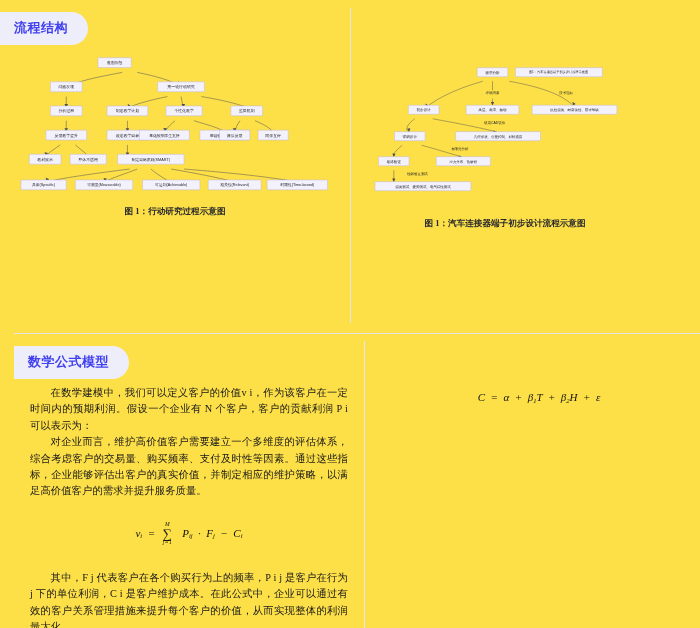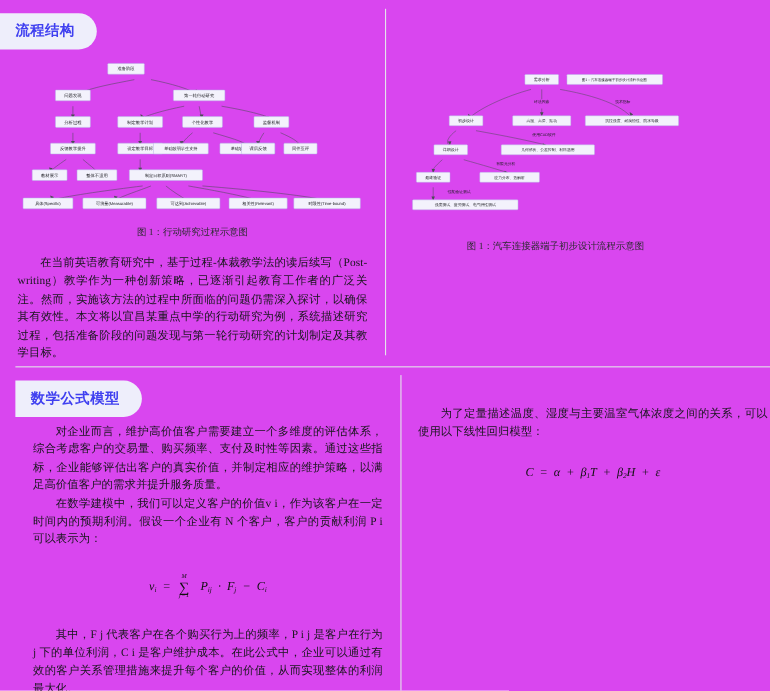--- a/index.html
+++ b/index.html
@@ -6,21 +6,21 @@
   html, body {
     margin: 0; padding: 0;
     width: 700px; height: 628px;
     background: #ffffff;
     font-family: "Liberation Serif", "DejaVu Serif", serif;
     overflow: hidden;
   }
   .page {
     position: relative;
     width: 700px; height: 628px;
-    background: #d946ef;
+    background: #fde047;
   }
 
   
   .section {
     position: relative;
     width: 700px;
   }
   .section-rule {
     position: absolute;
     left: 0; right: 0; top: 0;
@@ -71,20 +71,21 @@
   }
   p.body + p.body { margin-top: 0px; }
 
   
   .fig-caption {
     text-align: center;
     font-size: 8.6px;
     color: #2a2a2e;
     margin-top: 6px;
     font-family: "Liberation Serif", "DejaVu Serif", serif;
+    font-weight: bold;
   }
 
   
   .formula {
     text-align: center;
     font-family: "Liberation Serif", "DejaVu Serif", serif;
     font-size: 11px;
     font-style: italic;
     color: #111;
     padding: 22px 0 24px 0;
@@ -289,21 +290,20 @@
             </g>
             <g>
               <rect x="332" y="169.5" width="80" height="13" rx="1"></rect>
               <text x="372" y="176.6" font-size="5.0">时限性(Time-bound)</text>
             </g>
           </g>
         </svg>
         <div class="fig-caption">图 1：行动研究过程示意图</div>
       </div>
 
-      <p class="body" style="margin-top:14px;">在当前英语教育研究中，基于过程-体裁教学法的读后续写（Post-writing）教学作为一种创新策略，已逐渐引起教育工作者的广泛关注。然而，实施该方法的过程中所面临的问题仍需深入探讨，以确保其有效性。本文将以宜昌某重点中学的行动研究为例，系统描述研究过程，包括准备阶段的问题发现与第一轮行动研究的计划制定及其教学目标。</p>
     </div>
 
     <div class="col" style="position:absolute; left:350px; top:52px; width:310px;">
 
       <div class="diagram">
         <svg viewBox="0 0 400 200" width="320" height="160" style="margin:0 auto;">
           <g class="edge">
             <path class="edge" d="M168,27 C135,36 105,50 90,62"></path>
             <path class="edge" d="M182,27 L182,40"></path>
             <path class="edge" d="M182,52 L182,62"></path>
@@ -384,22 +384,22 @@
 
     <div class="section-rule"></div>
 
     <div class="badge-wrap" style="top:13px;">
       <span class="badge">数学公式模型</span>
     </div>
 
     <div class="col-divider" style="top:8px; height:287px;"></div>
 
     <div class="col" style="position:absolute; left:0; top:52px; width:350px;">
+      <p class="body">在数学建模中，我们可以定义客户的价值v i，作为该客户在一定时间内的预期利润。假设一个企业有 N 个客户，客户的贡献利润 P i 可以表示为：</p>
       <p class="body">对企业而言，维护高价值客户需要建立一个多维度的评估体系，综合考虑客户的交易量、购买频率、支付及时性等因素。通过这些指标，企业能够评估出客户的真实价值，并制定相应的维护策略，以满足高价值客户的需求并提升服务质量。</p>
-      <p class="body">在数学建模中，我们可以定义客户的价值v i，作为该客户在一定时间内的预期利润。假设一个企业有 N 个客户，客户的贡献利润 P i 可以表示为：</p>
 
       <div class="formula">
         <span class="varname">v</span><span class="sub">i</span>
         <span>&nbsp;=&nbsp;</span>
         <span class="sum">
           <span class="lim">M</span>
           <span class="sig">∑</span>
           <span class="lim">j = 1</span>
         </span>
         <span>&nbsp;</span>
@@ -407,21 +407,20 @@
         <span>&nbsp;·&nbsp;</span>
         <span class="varname">F</span><span class="sub">j</span>
         <span>&nbsp;−&nbsp;</span>
         <span class="varname">C</span><span class="sub">i</span>
       </div>
 
       <p class="body">其中，F j 代表客户在各个购买行为上的频率，P i j 是客户在行为 j 下的单位利润，C i 是客户维护成本。在此公式中，企业可以通过有效的客户关系管理措施来提升每个客户的价值，从而实现整体的利润最大化。</p>
     </div>
 
     <div class="col" style="position:absolute; left:350px; top:36px; width:350px;">
-      <p class="body">为了定量描述温度、湿度与主要温室气体浓度之间的关系，可以使用以下线性回归模型：</p>
 
       <div class="formula">
         <span class="varname">C</span>
         <span>&nbsp;=&nbsp;</span>
         <span class="varname">α</span>
         <span>&nbsp;+&nbsp;</span>
         <span class="varname">β</span><span class="sub">1</span><span class="varname">T</span>
         <span>&nbsp;+&nbsp;</span>
         <span class="varname">β</span><span class="sub">2</span><span class="varname">H</span>
         <span>&nbsp;+&nbsp;</span>

